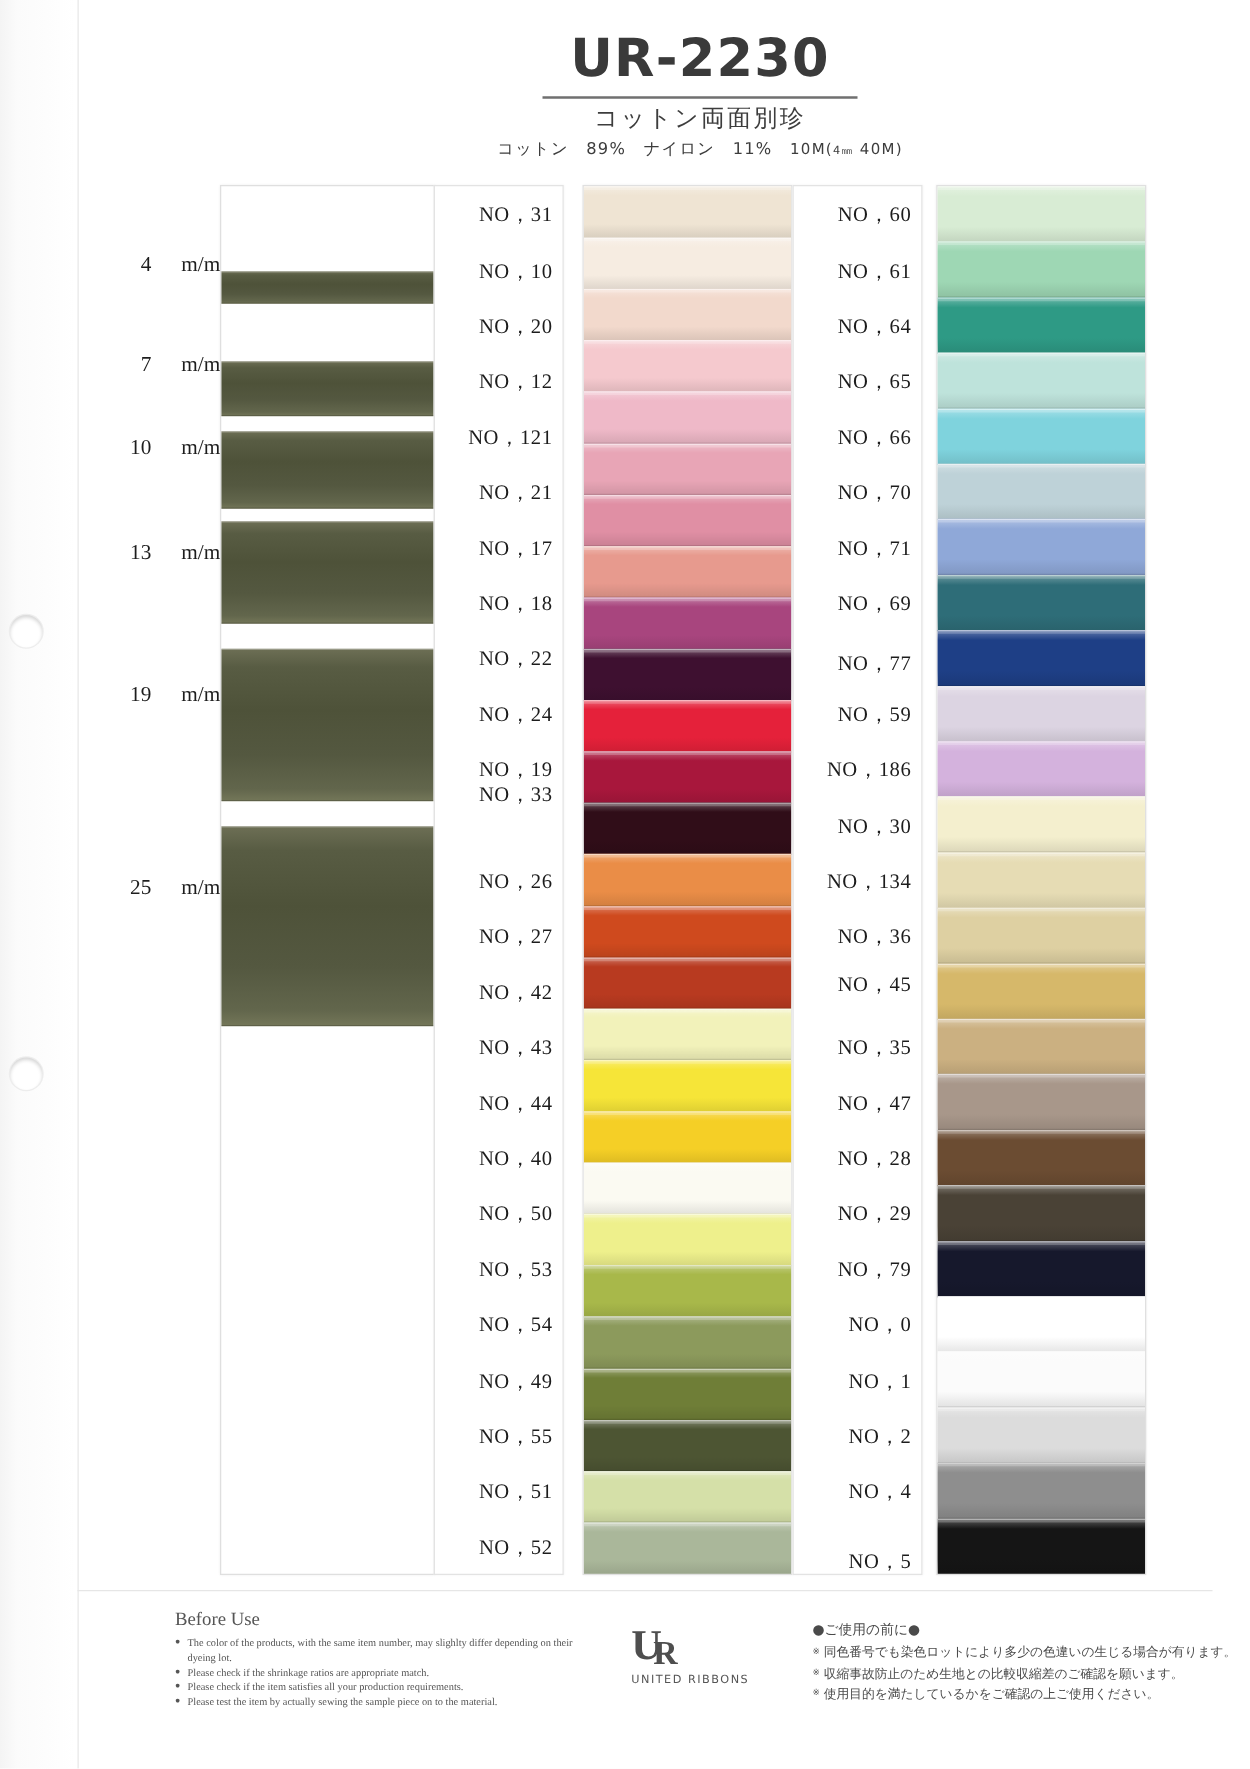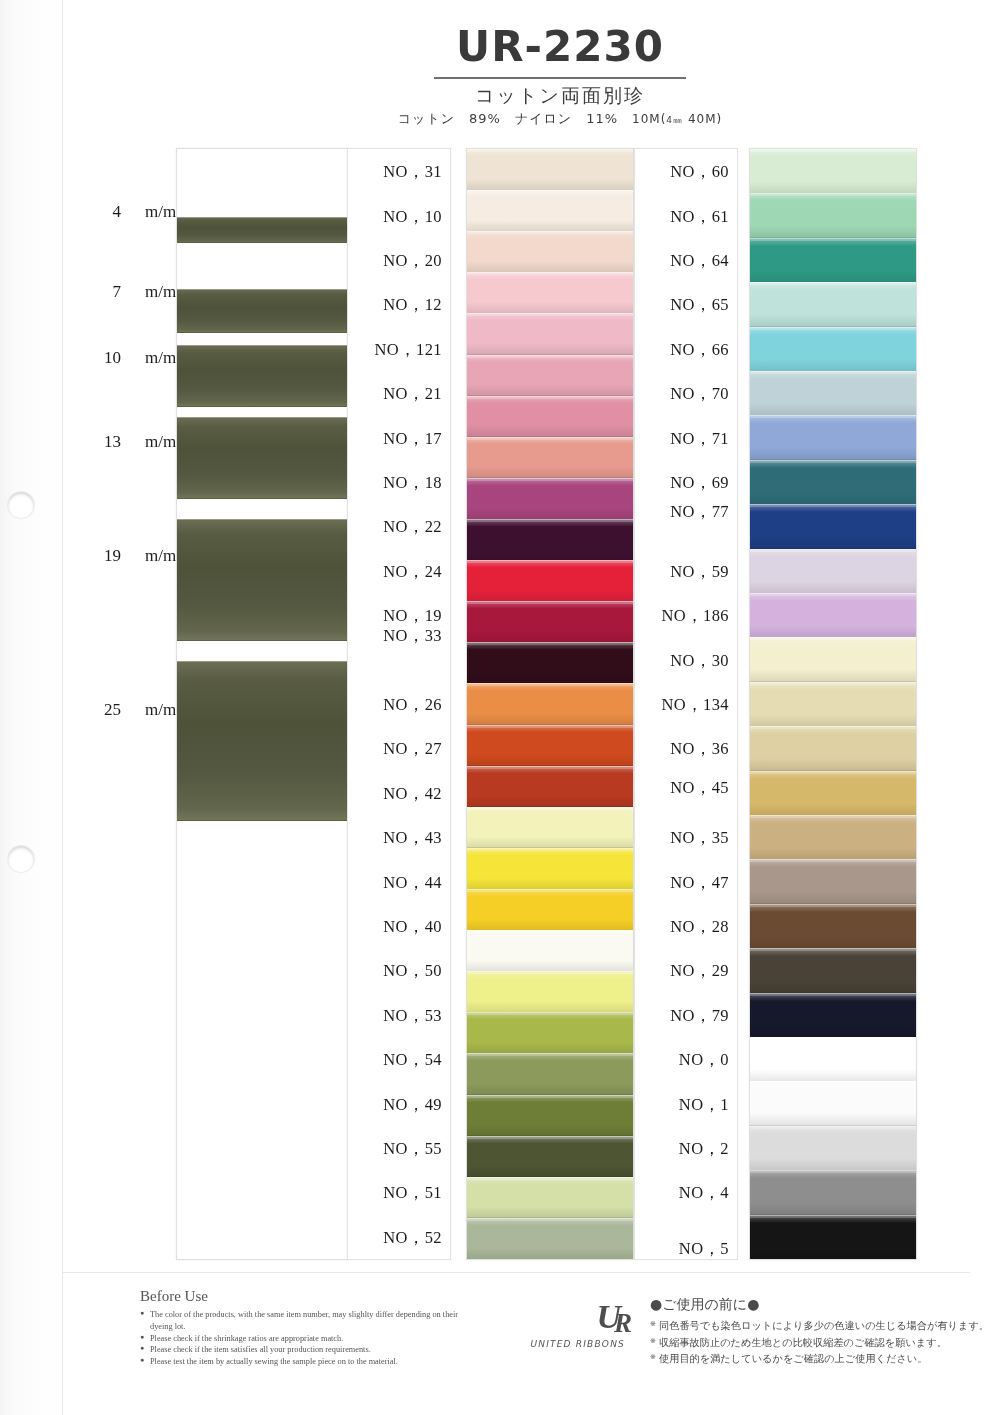--- a/index.html
+++ b/index.html
@@ -209,23 +209,22 @@
   .footer-en li .bullet {
     position: absolute;
     left: 0; top: 0;
     font-size: 7px;
   }
 
   .logo {
     position: absolute;
     left: 505px; top: 1300px;
     width: 120px;
-    text-align: right;
+    text-align: left;
     color: #555;
-    font-style: italic;
   }
   .logo-mark {
     font-family: "Liberation Serif", serif;
     font-size: 34px;
     font-weight: bold;
     letter-spacing: -7px;
     line-height: 1;
     color: #4e4e4e;
   }
   .logo-mark .r { font-size: 27px; position: relative; top: 4px; }
@@ -238,21 +237,21 @@
   }
 
   .footer-jp {
     position: absolute;
     left: 650px; top: 1296px;
     width: 320px;
     font-family: "DejaVu Sans", sans-serif;
     color: #4a4a4a;
   }
   .footer-jp .heading {
-    font-size: 14px;
+    font-size: 11px;
     margin-bottom: 4px;
   }
   .footer-jp ul { list-style: none; margin: 0; padding: 0; }
   .footer-jp li {
     position: relative;
     font-size: 10.2px;
     line-height: 1.62;
     padding-left: 9px;
     white-space: nowrap;
   }
@@ -357,21 +356,21 @@
 
   <div class="num-card c2">
       <div class="num-item" style="top: 12.2px;">NO，60</div>
       <div class="num-item" style="top: 56.6px;">NO，61</div>
       <div class="num-item" style="top: 101px;">NO，64</div>
       <div class="num-item" style="top: 145.4px;">NO，65</div>
       <div class="num-item" style="top: 189.8px;">NO，66</div>
       <div class="num-item" style="top: 234.2px;">NO，70</div>
       <div class="num-item" style="top: 278.6px;">NO，71</div>
       <div class="num-item" style="top: 323px;">NO，69</div>
-      <div class="num-item" style="top: 352px;">NO，77</div>
+      <div class="num-item" style="top: 371px;">NO，77</div>
       <div class="num-item" style="top: 411.8px;">NO，59</div>
       <div class="num-item" style="top: 456.2px;">NO，186</div>
       <div class="num-item" style="top: 500.6px;">NO，30</div>
       <div class="num-item" style="top: 545px;">NO，134</div>
       <div class="num-item" style="top: 589.4px;">NO，36</div>
       <div class="num-item" style="top: 628px;">NO，45</div>
       <div class="num-item" style="top: 678.2px;">NO，35</div>
       <div class="num-item" style="top: 722.6px;">NO，47</div>
       <div class="num-item" style="top: 767px;">NO，28</div>
       <div class="num-item" style="top: 811.4px;">NO，29</div>

